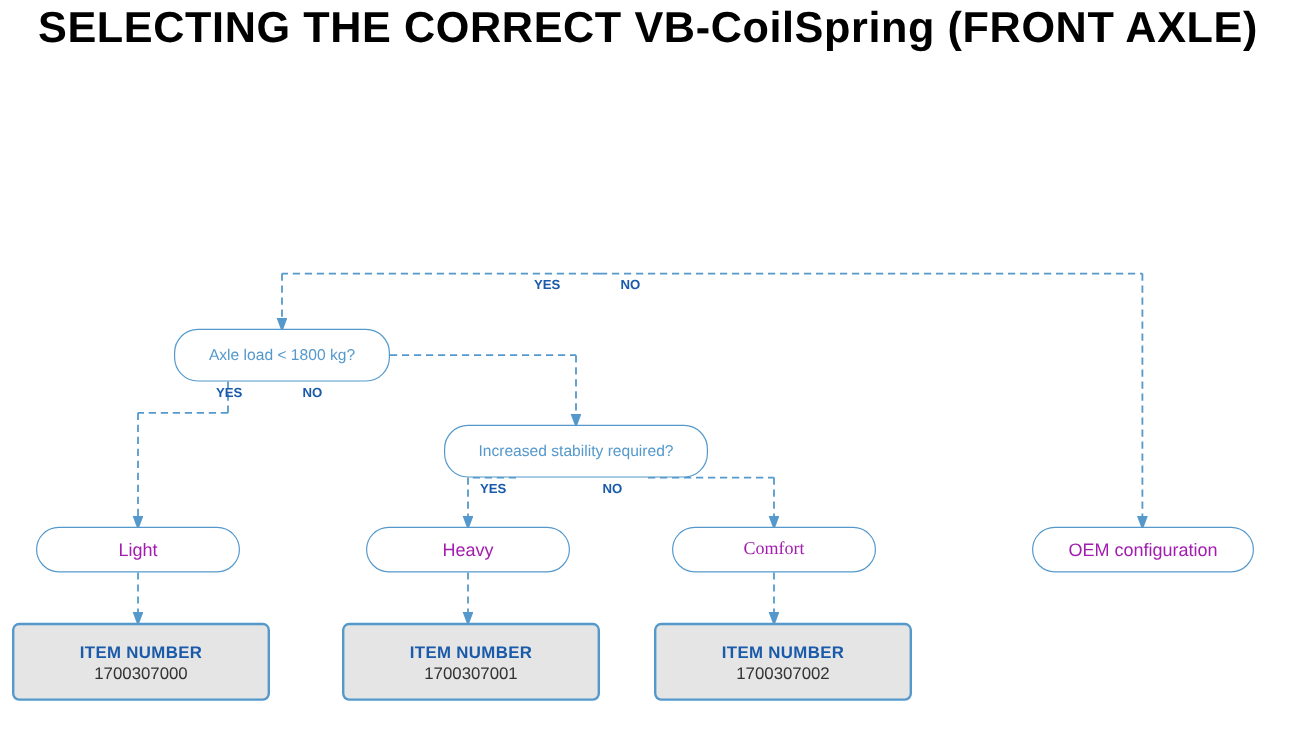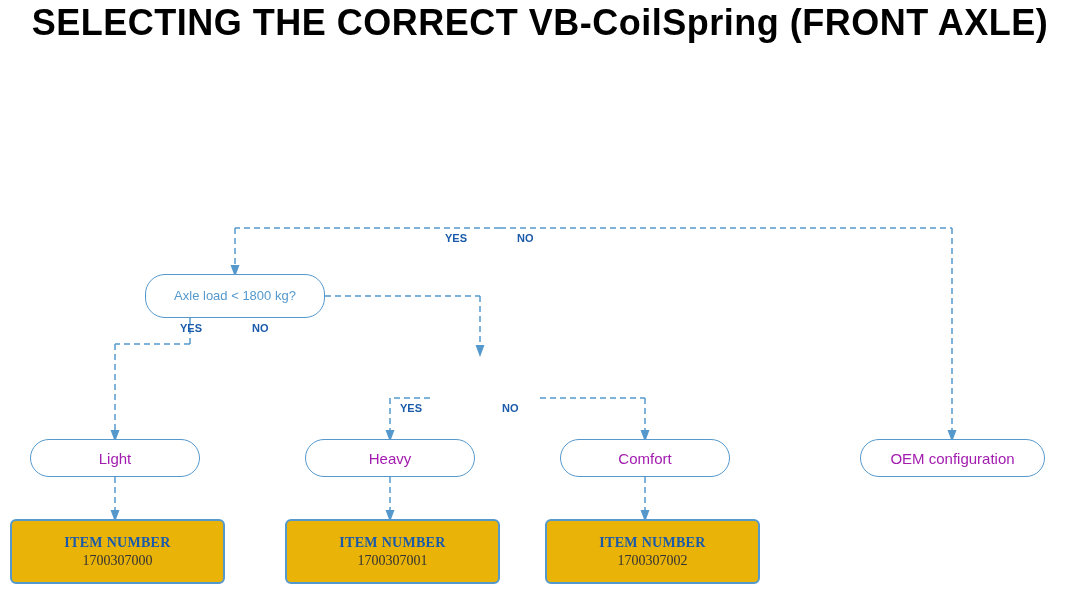--- a/index.html
+++ b/index.html
@@ -50,24 +50,23 @@
       color: #a21caf;
       font-size: 15px;
       padding: 8px 18px;
     }
 
     
     .item-box {
       position: absolute;
       border: 2px solid #5599cc;
       border-radius: 6px;
-      background: #eab308;
+      background: #e5e5e5;
       text-align: center;
       padding: 8px 10px;
-      font-family: Liberation Serif, serif;
     }
     .item-box .item-label {
       font-size: 14px;
       font-weight: 900;
       color: #1a5aaa;
       letter-spacing: 0.3px;
     }
     .item-box .item-number {
       font-size: 14px;
       color: #333;
@@ -138,35 +137,38 @@
 
   <div class="decision-box" style="left:145px; top:220px; width:180px; height:44px; display:flex; align-items:center; justify-content:center;">
     <span>Axle load &lt; 1800 kg?</span>
   </div>
 
   <div style="position:absolute; left:180px; top:268px; display:flex; gap:50px;">
     <span class="yes-no">YES</span>
     <span class="yes-no">NO</span>
   </div>
 
+  <div class="decision-box" style="left:370px; top:300px; width:220px; height:44px; display:flex; align-items:center; justify-content:center;">
+    <span>Increased stability required?</span>
+  </div>
 
   <div style="position:absolute; left:400px; top:348px; display:flex; gap:80px;">
     <span class="yes-no">YES</span>
     <span class="yes-no">NO</span>
   </div>
 
   <div class="result-box" style="left:30px; top:385px; width:170px; height:38px; display:flex; align-items:center; justify-content:center;">
     <span>Light</span>
   </div>
 
   <div class="result-box" style="left:305px; top:385px; width:170px; height:38px; display:flex; align-items:center; justify-content:center;">
     <span>Heavy</span>
   </div>
 
-  <div class="result-box" style="left:560px; top:385px; width:170px; height:38px; display:flex; align-items:center; justify-content:center;">
+  <div class="result-box" style="left:560px; top:385px; width:170px; height:38px; display:flex; align-items:center; justify-content:center;font-family:Liberation Serif, serif;">
     <span>Comfort</span>
   </div>
 
   <div class="result-box" style="left:860px; top:385px; width:185px; height:38px; display:flex; align-items:center; justify-content:center;">
     <span>OEM configuration</span>
   </div>
 
   <div class="item-box" style="left:10px; top:465px; width:215px; height:65px; display:flex; flex-direction:column; align-items:center; justify-content:center; gap:2px;">
     <span class="item-label">ITEM NUMBER</span>
     <span class="item-number">1700307000</span>

